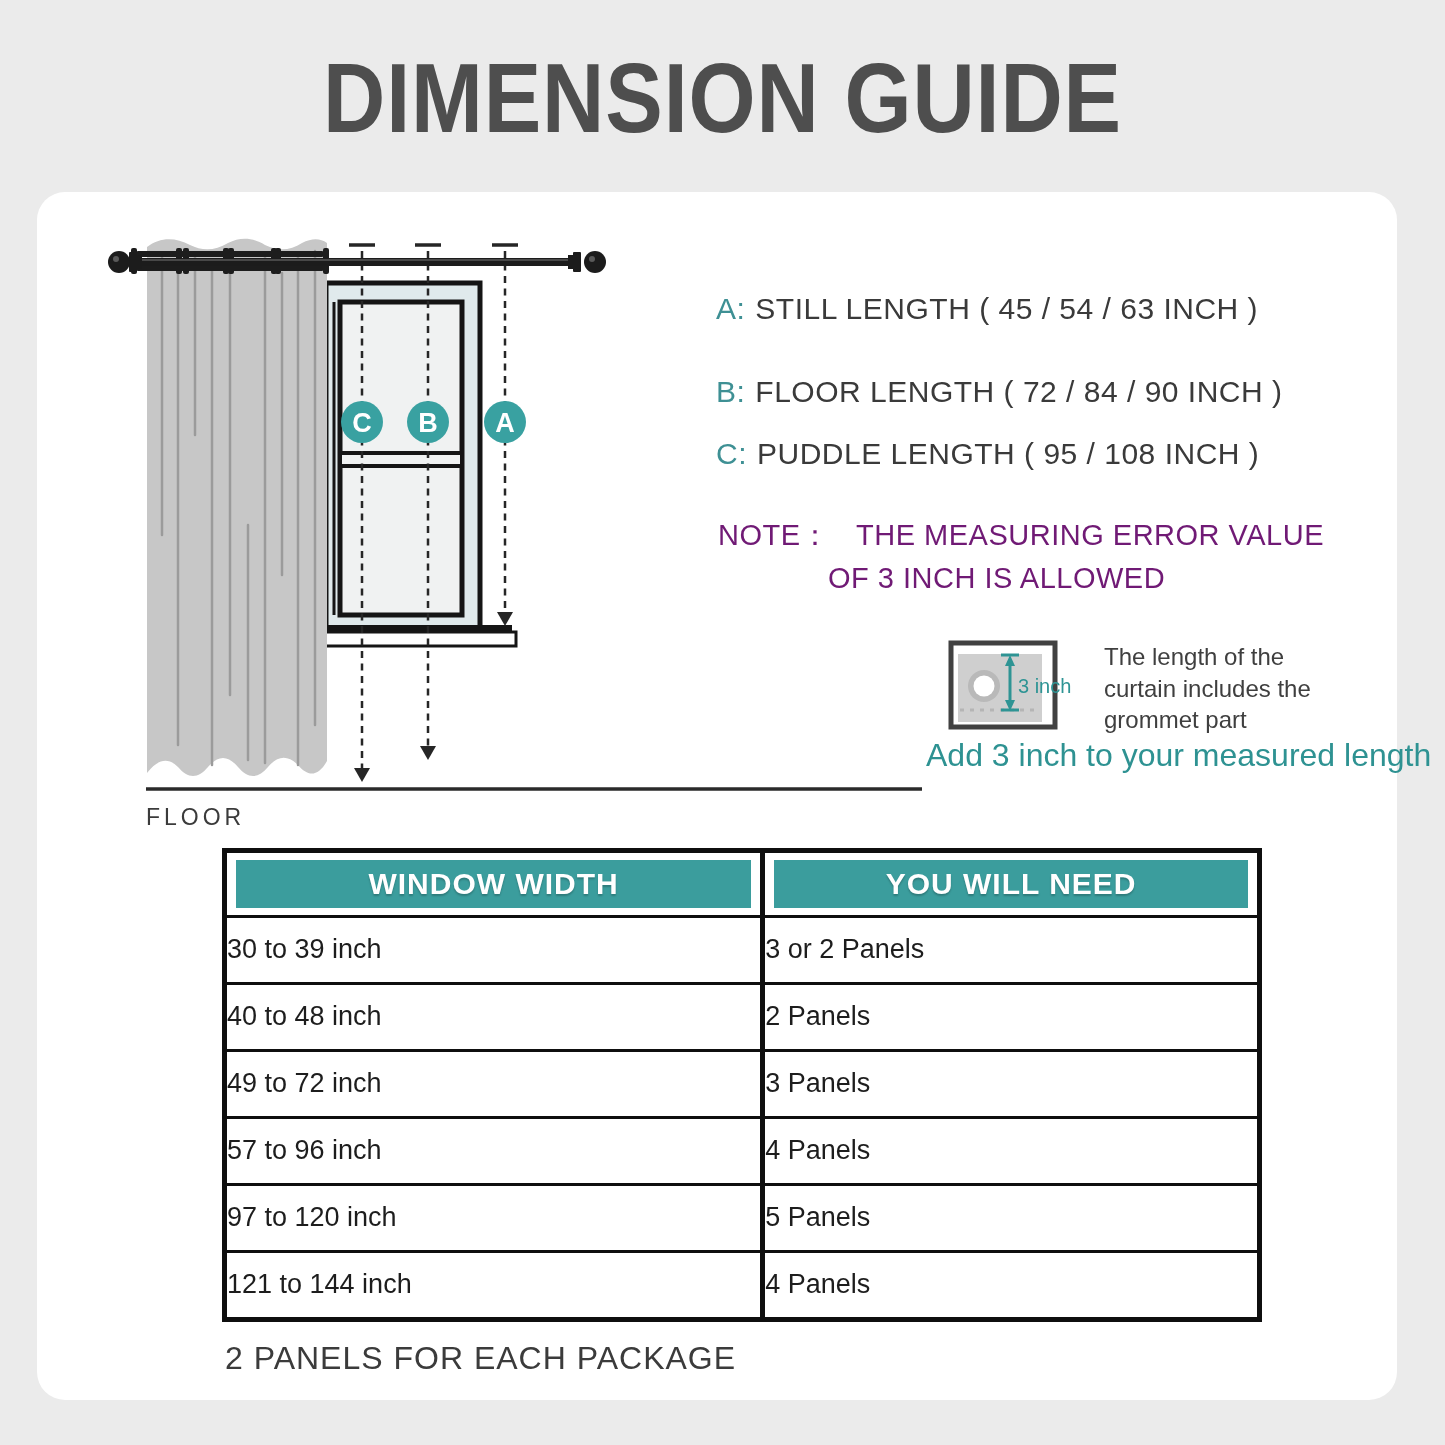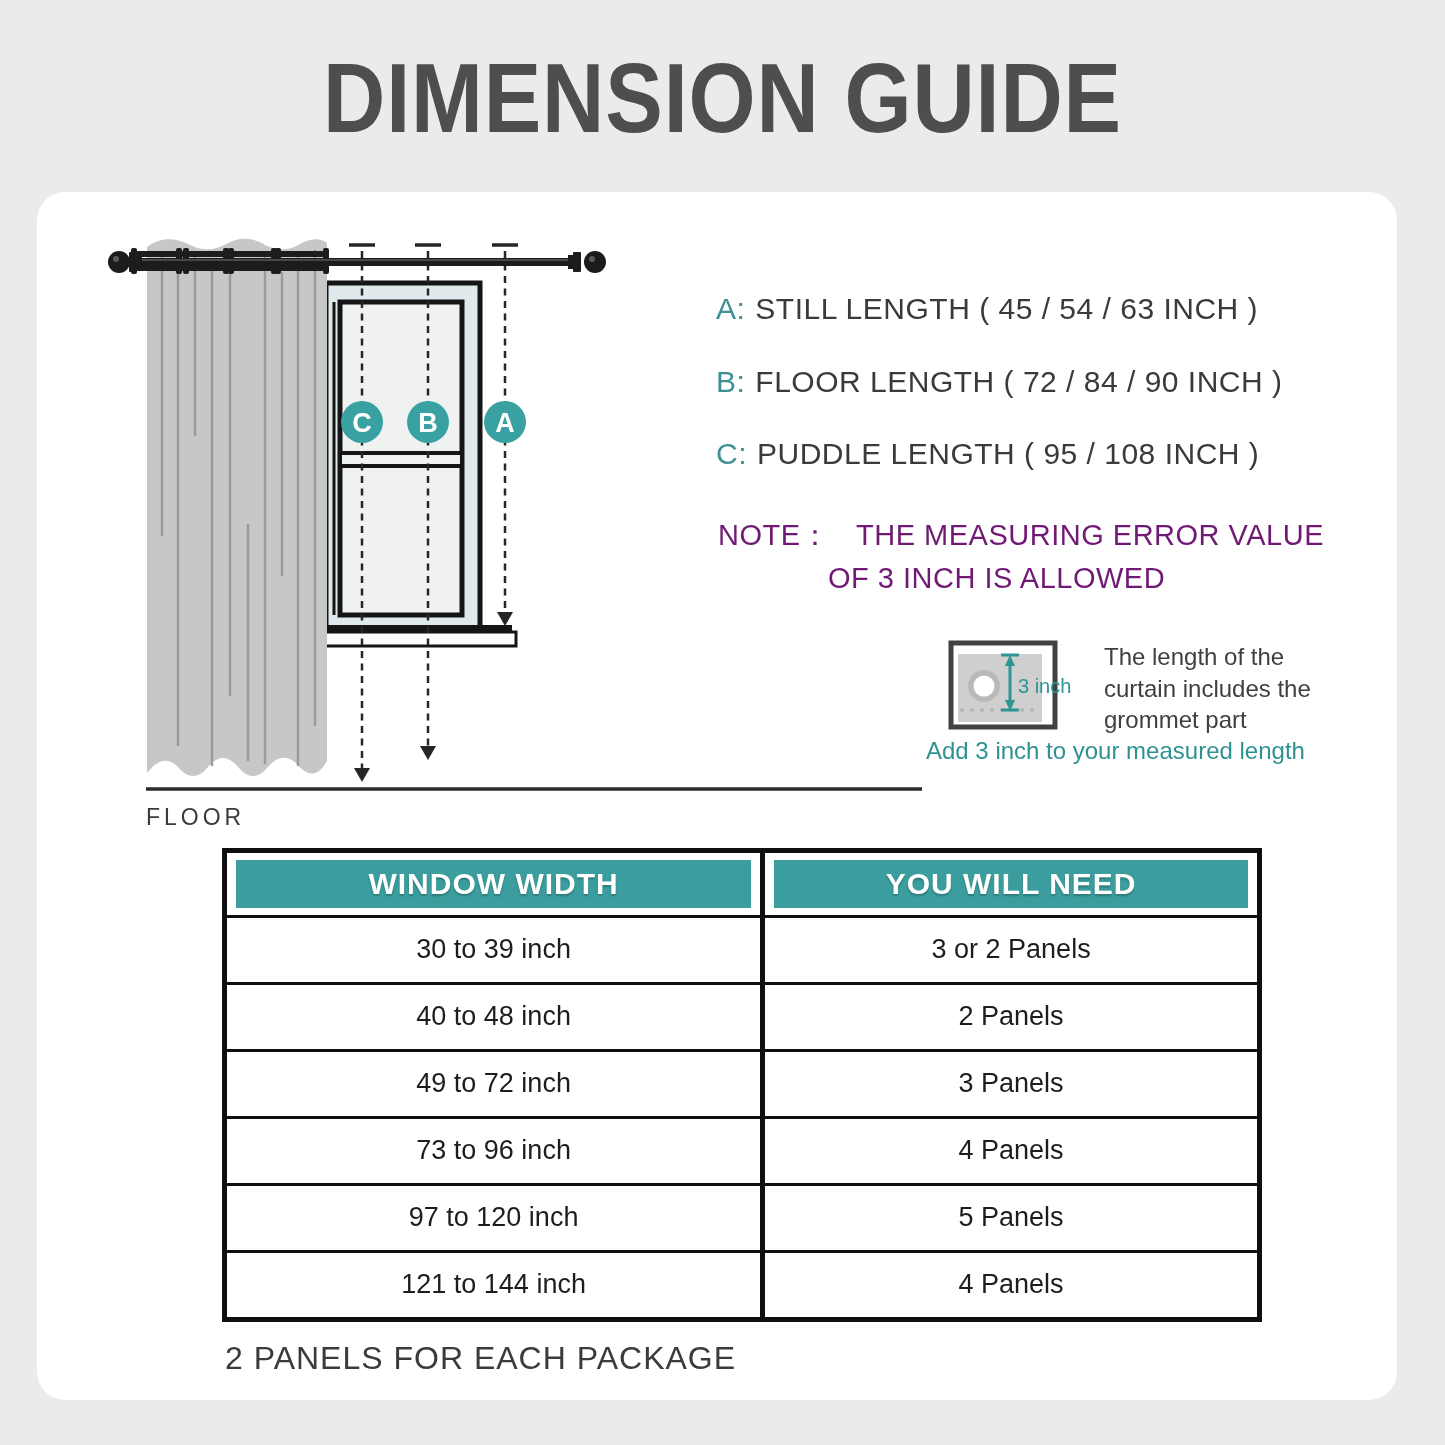--- a/index.html
+++ b/index.html
@@ -21,41 +21,41 @@
   .card{
     position:absolute;left:37px;top:192px;width:1360px;height:1208px;
     background:#ffffff;border-radius:28px;
   }
   .diagram{position:absolute;left:90px;top:225px;width:850px;height:620px;overflow:visible;}
   .spec-line{
     position:absolute;left:716px;width:640px;height:40px;
     font-size:30px;color:#3a3a3a;letter-spacing:.5px;white-space:nowrap;
   }
   .spec-key{color:#3e9094;margin-right:10px;}
-  .spec-a{top:292px;} .spec-b{top:365px;} .spec-c{top:437px;}
+  .spec-a{top:292px;} .spec-b{top:375px;} .spec-c{top:437px;}
   .note-line{
     position:absolute;color:#701a75;font-size:29px;letter-spacing:.5px;white-space:nowrap;
   }
   .note-1{left:718px;top:516px;}
   .note-1 .note-label{margin-right:26px;}
   .note-2{left:828px;top:562px;}
   .grommet-svg{position:absolute;left:948px;top:640px;width:135px;height:100px;overflow:visible;}
   .grommet-desc{
     position:absolute;left:1104px;top:641px;width:225px;
     font-size:24px;line-height:1.32;color:#3f3f3f;
   }
   .grommet-tip{
     position:absolute;left:926px;top:737px;
-    font-size:24px;color:#2e9292;white-space:nowrap;
+    font-size:32px;color:#2e9292;white-space:nowrap;
   }
   .panel-table{
     position:absolute;left:222px;top:848px;width:1040px;height:474px;
     border-collapse:collapse;table-layout:fixed;
     background:#ffffff;border:5px solid #0f0f0f;
-    font-size:27px;color:#1d1d1d;text-align:center;
+    font-size:27px;color:#1d1d1d;
   }
   .panel-table col.c1{width:52%;}
   .panel-table col.c2{width:48%;}
   .panel-table th{border-left:5px solid #0f0f0f;padding:0;height:62px;font-weight:700;}
   .panel-table th:first-child{border-left:none;}
   .panel-table td{
     border-left:5px solid #0f0f0f;border-top:3px solid #0f0f0f;
     height:55px;padding:0;
   }
   .panel-table td:first-child{border-left:none;}
@@ -241,21 +241,21 @@
         </tr>
       <tr>
           <td>40 to 48 inch</td>
           <td>2 Panels</td>
         </tr>
       <tr>
           <td>49 to 72 inch</td>
           <td>3 Panels</td>
         </tr>
       <tr>
-          <td>73 to 96 inch</td>
+          <td>57 to 96 inch</td>
           <td>4 Panels</td>
         </tr>
       <tr>
           <td>97 to 120 inch</td>
           <td>5 Panels</td>
         </tr>
       <tr>
           <td>121 to 144 inch</td>
           <td>4 Panels</td>
         </tr>

